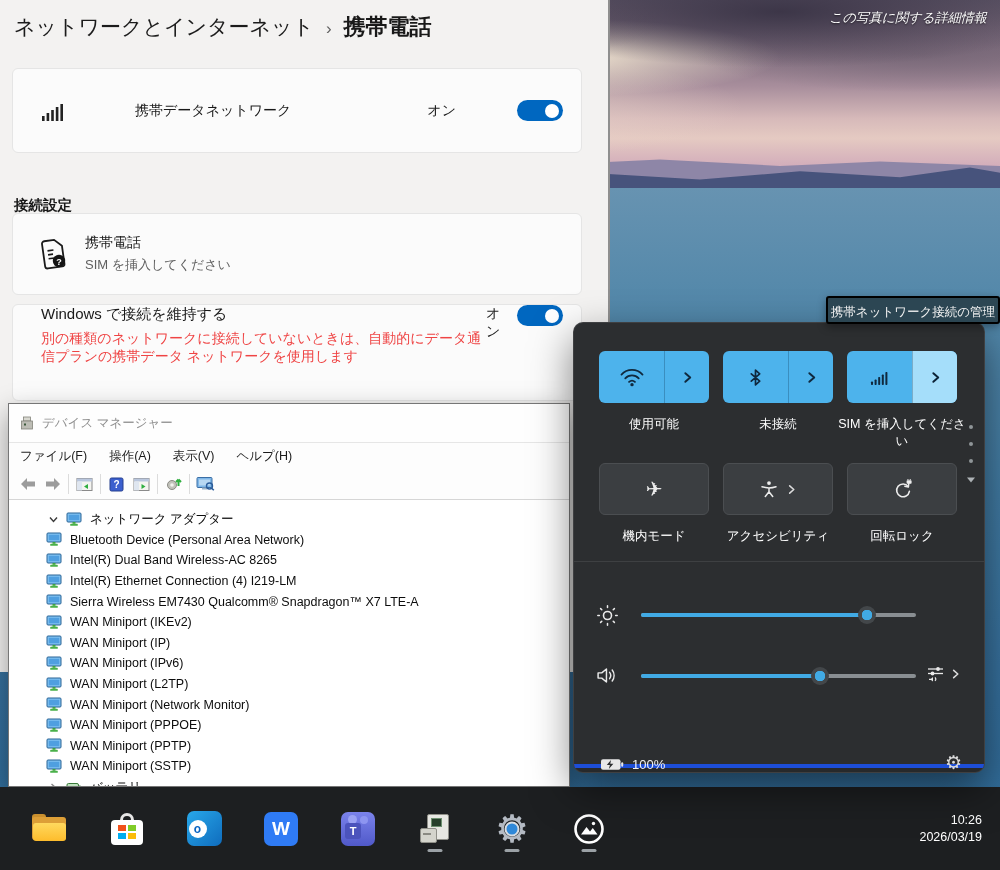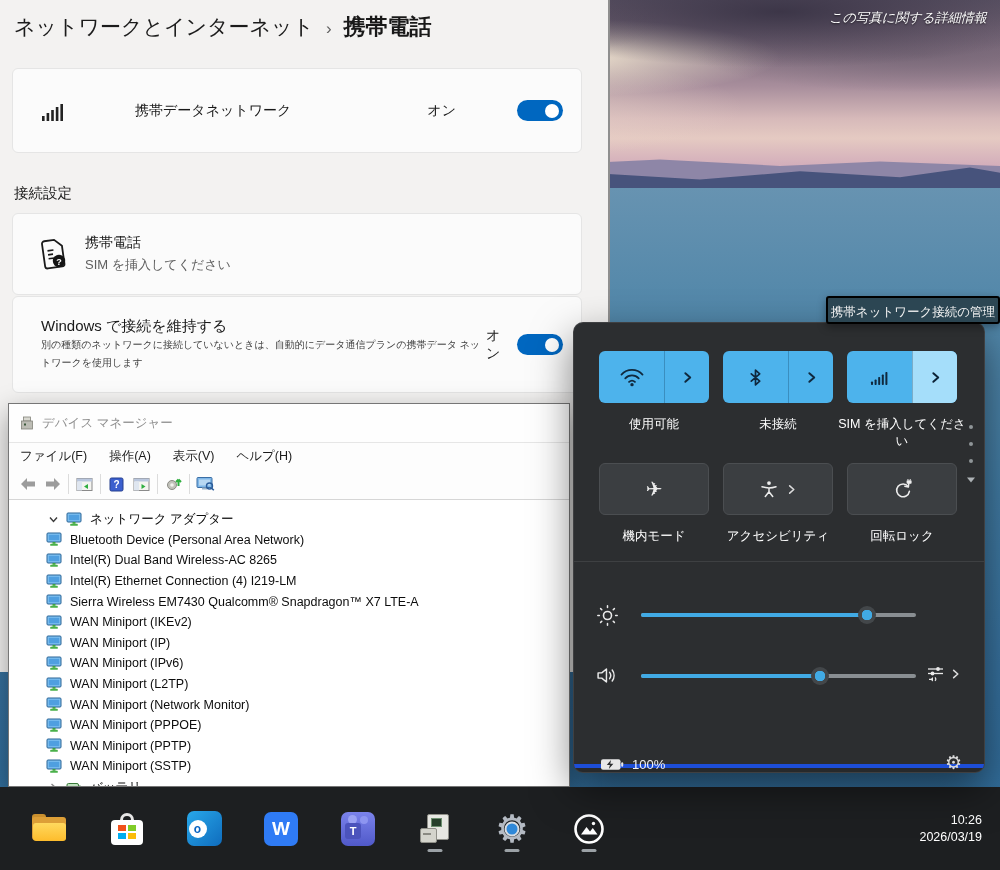--- a/index.html
+++ b/index.html
@@ -32,25 +32,25 @@
   .crumb{position:absolute;left:14px;top:12px;display:flex;align-items:baseline;white-space:nowrap;}
   .crumb-parent{font-size:21px;color:#1b1b1b;}
   .crumb-sep{font-size:17px;color:#5f5f5f;margin:0 12px;}
   .crumb-cur{font-size:22px;font-weight:bold;color:#191919;}
   .card{position:absolute;left:12px;width:570px;background:#fbfbfb;border:1px solid #e5e5e5;
     border-radius:6px;display:flex;align-items:center;box-sizing:border-box;}
   .card .grow{flex:1;}
   .toggle{width:46px;height:21px;border-radius:11px;background:#0067c0;position:relative;flex:none;}
   .toggle::after{content:"";position:absolute;right:4px;top:3.5px;width:14px;height:14px;border-radius:50%;background:#fff;}
   .on-label{font-size:14px;color:#1a1a1a;margin-right:13px;}
-  .sec-title{position:absolute;left:14px;top:184px;font-size:14.5px;font-weight:normal;color:#191919;}
+  .sec-title{position:absolute;left:14px;top:196px;font-size:14.5px;font-weight:bold;color:#191919;}
   .card-title{font-size:14px;color:#191919;}
   .card-title-lg{font-size:15px;color:#191919;}
   .card-sub{font-size:13px;color:#5f5f5f;margin-top:4px;}
-  .card-desc{font-size:10px;color:#404040;line-height:18px;width:445px;}
+  .card-desc{font-size:14px;color:#ef4444;line-height:18px;margin-top:5px;width:445px;}
 
   
   .dm{position:absolute;left:8px;top:403px;width:562px;height:384px;background:#fff;
     border:1px solid #767676;box-sizing:border-box;box-shadow:0 10px 26px rgba(0,0,0,.38);z-index:2;overflow:hidden;}
   .dm-titlebar{position:absolute;left:0;top:0;right:0;height:38px;display:flex;align-items:center;
     padding-left:10px;background:#fefefe;}
   .dm-title{font-size:12.5px;color:#8f8f8f;margin-left:8px;}
   .dm-menubar{position:absolute;left:0;top:38px;right:0;height:26px;display:flex;align-items:center;
     border-top:1px solid #e6e6e6;border-bottom:1px solid #e6e6e6;background:#fdfdfd;}
   .dm-menu{padding:0 11px;font-size:12.5px;color:#1b1b1b;}
@@ -179,21 +179,21 @@
           <circle cx="20" cy="24" r="6.2" fill="#141414"></circle>
           <text x="20" y="27.6" text-anchor="middle" font-size="9" font-weight="bold" fill="#fff">?</text>
         </svg>
       </span>
       <span>
         <div class="card-title">携帯電話</div>
         <div class="card-sub">SIM を挿入してください</div>
       </span>
     </div>
 
-    <div class="card" style="top:296px;height:97px;padding:0 18px 0 28px;align-items:center;">
+    <div class="card" style="top:304px;height:97px;padding:0 18px 0 28px;align-items:flex-start;">
       <span>
         <div class="card-title-lg">Windows で接続を維持する</div>
         <div class="card-desc">別の種類のネットワークに接続していないときは、自動的にデータ通信プランの携帯データ ネットワークを使用します</div>
       </span>
       <span class="grow"></span>
       <span class="on-label">オン</span>
       <span class="toggle"></span>
     </div>
   </div>
 

